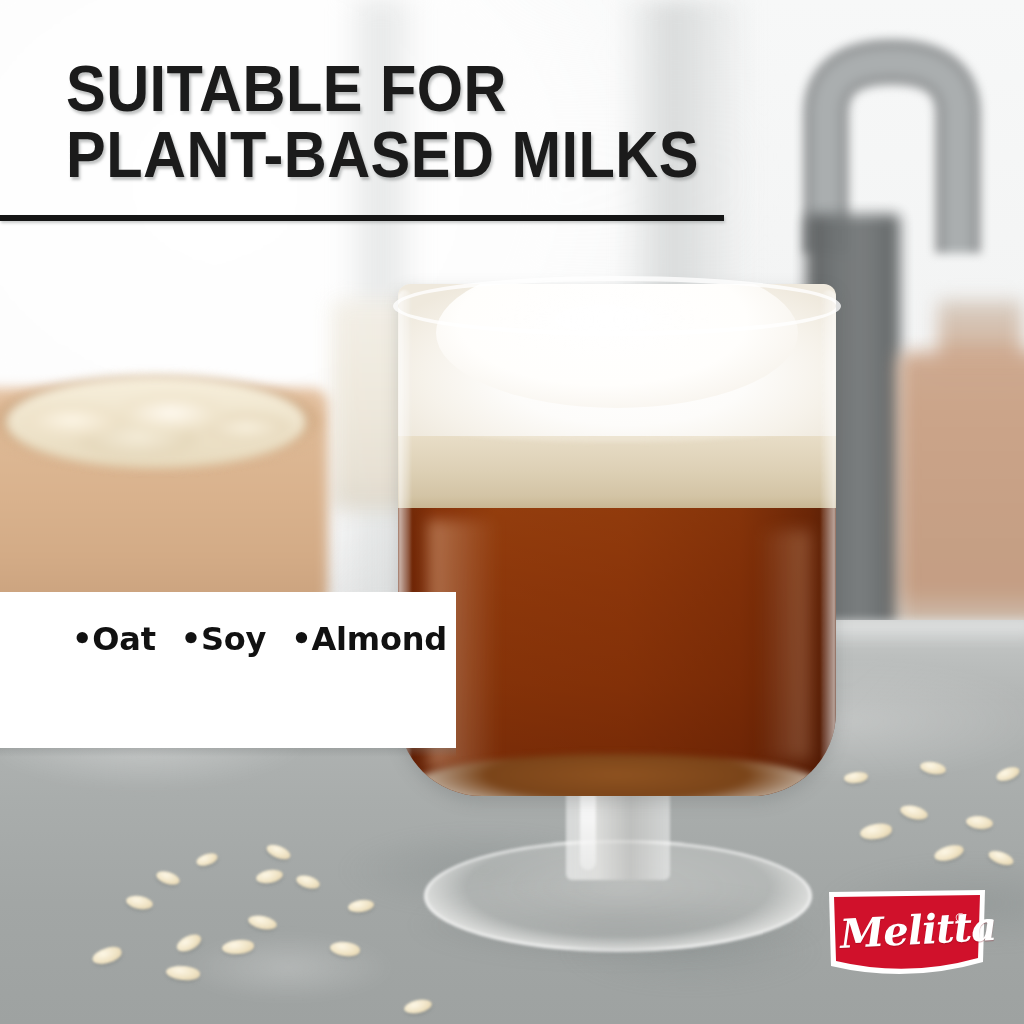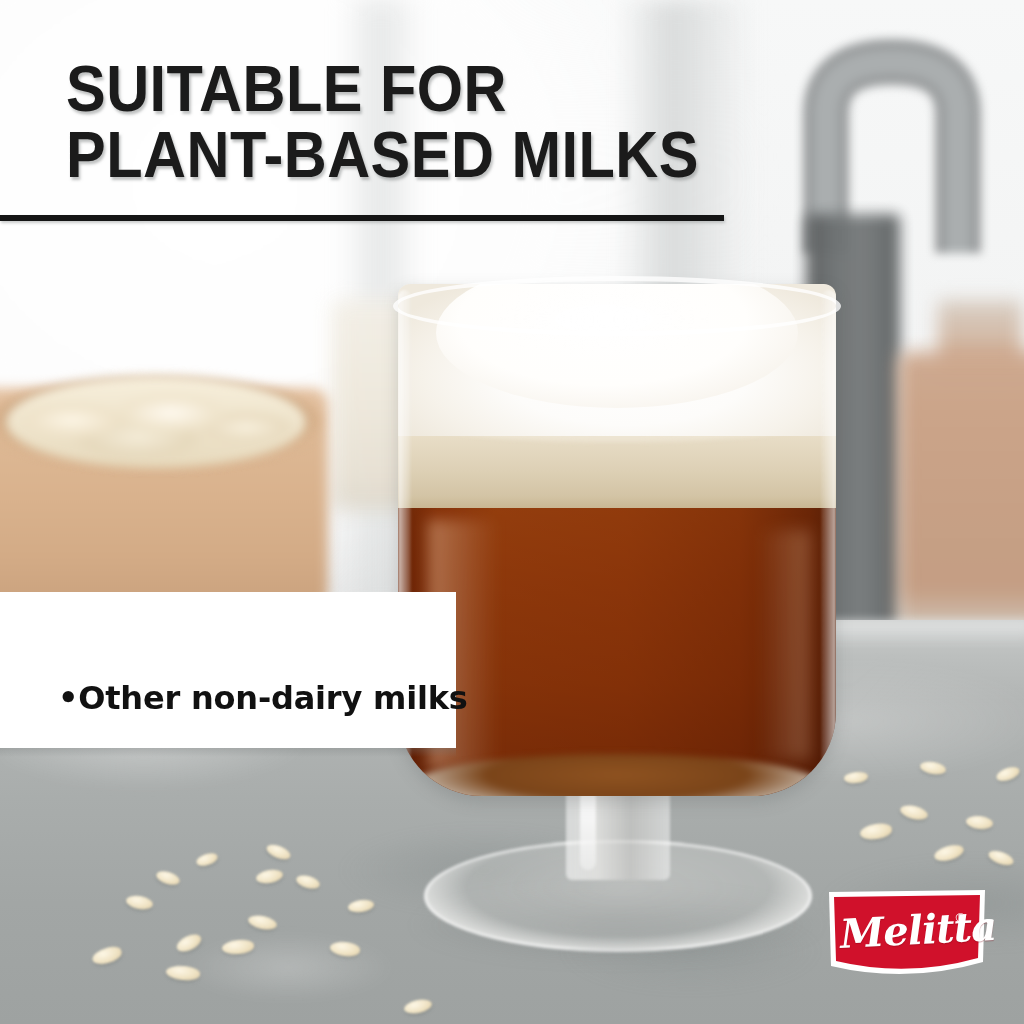--- a/index.html
+++ b/index.html
@@ -377,22 +377,24 @@
 
   <div class="headline">
     <span class="l1">SUITABLE FOR</span>
     <span class="l2">PLANT-BASED MILKS</span>
   </div>
   <div class="rule"></div>
 
   <div class="panel"></div>
   <div class="panel-shadow"></div>
 
-  <div class="bullet-row row2">
-    <span class="bullet-item">•Other non-dairy milks</span>
+  <div class="bullet-row row1">
+    <span class="bullet-item">•Oat</span>
+    <span class="bullet-item">•Soy</span>
+    <span class="bullet-item">•Almond</span>
   </div>
 
   <div class="logo">
     <svg width="162" height="104" viewBox="0 0 162 104" aria-hidden="true">
       <path d="M3 4 L159 2 L157 74 Q81 96 5 78 Z" fill="#ffffff"></path>
       <path d="M8 9 L154 7 L152 70 Q81 90 10 73 Z" fill="#D0112B"></path>
     </svg>
     <div class="logo-word">Melitta</div>
     <div class="logo-reg">®</div>
   </div>

